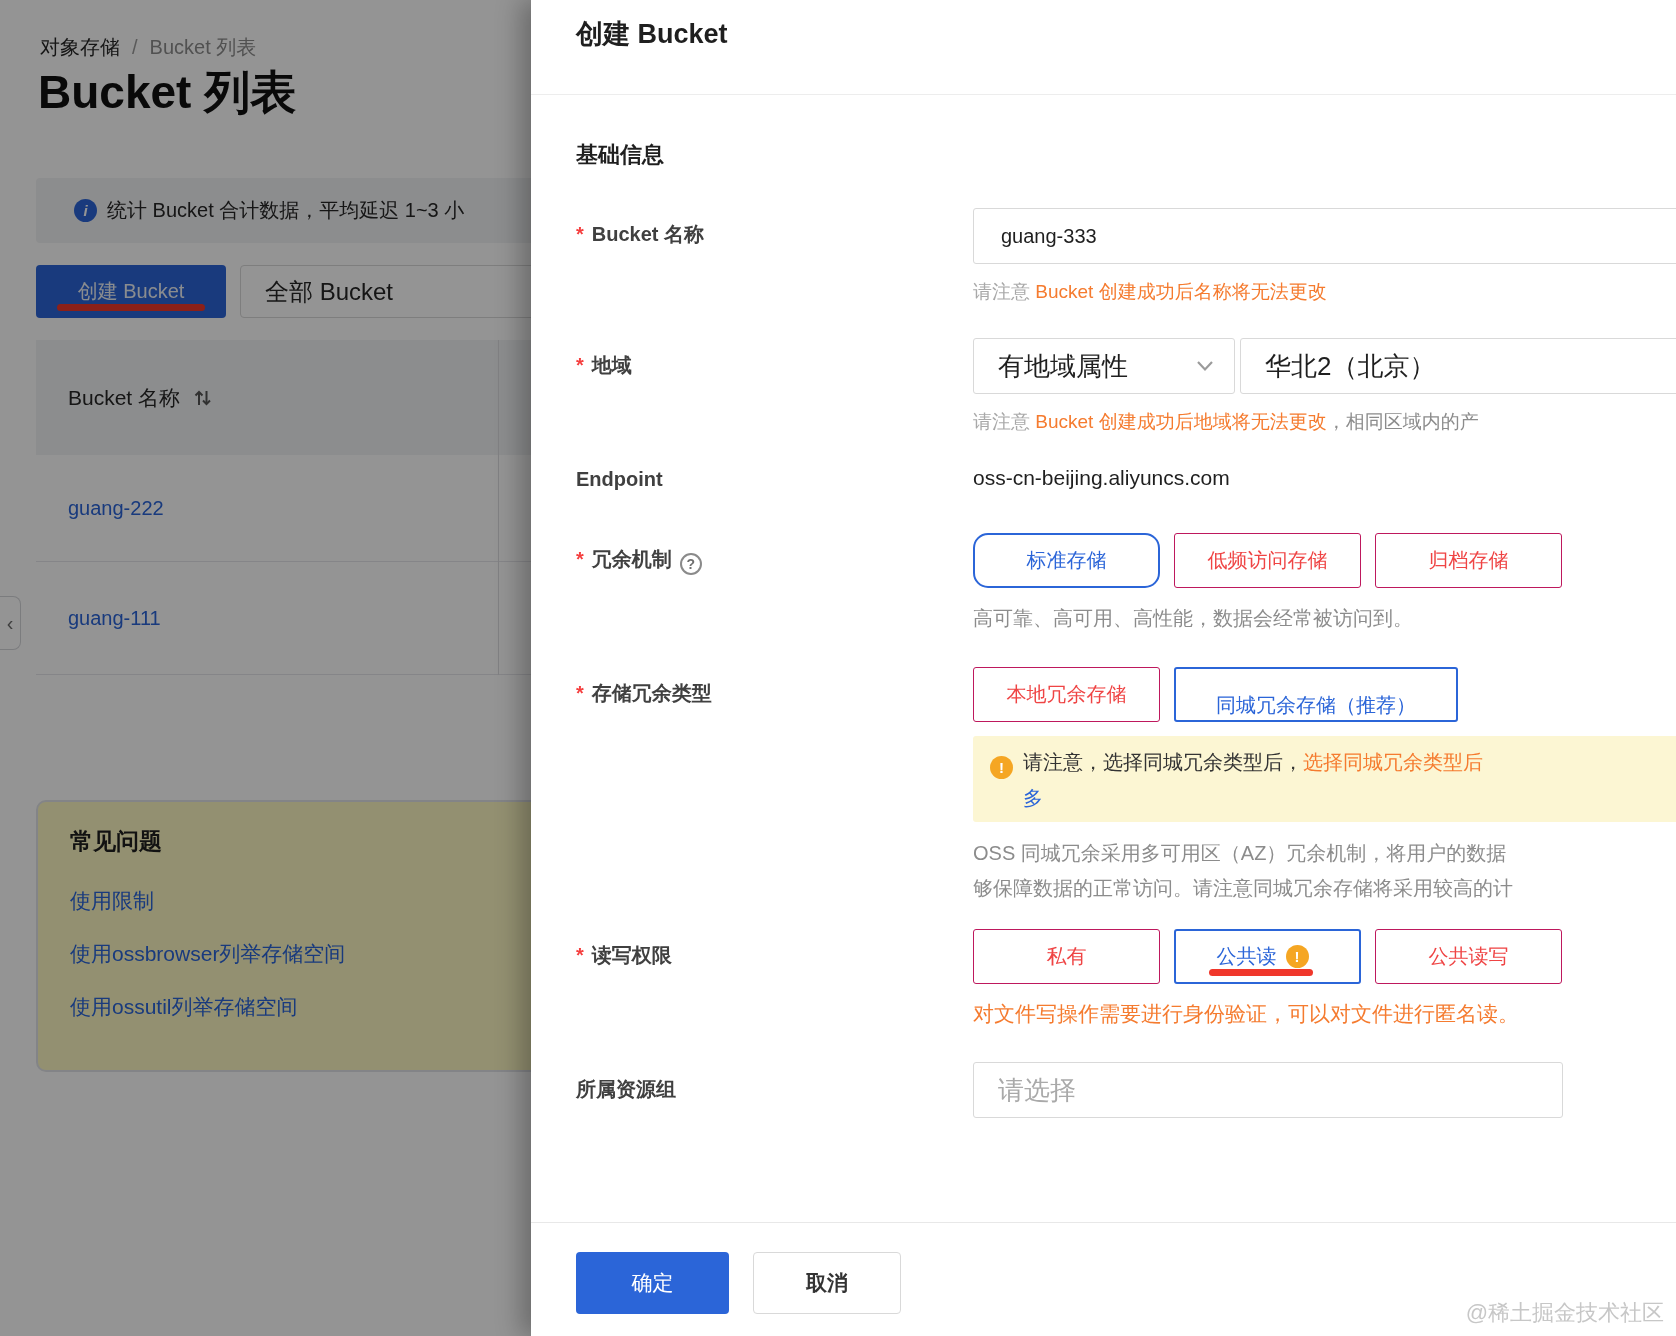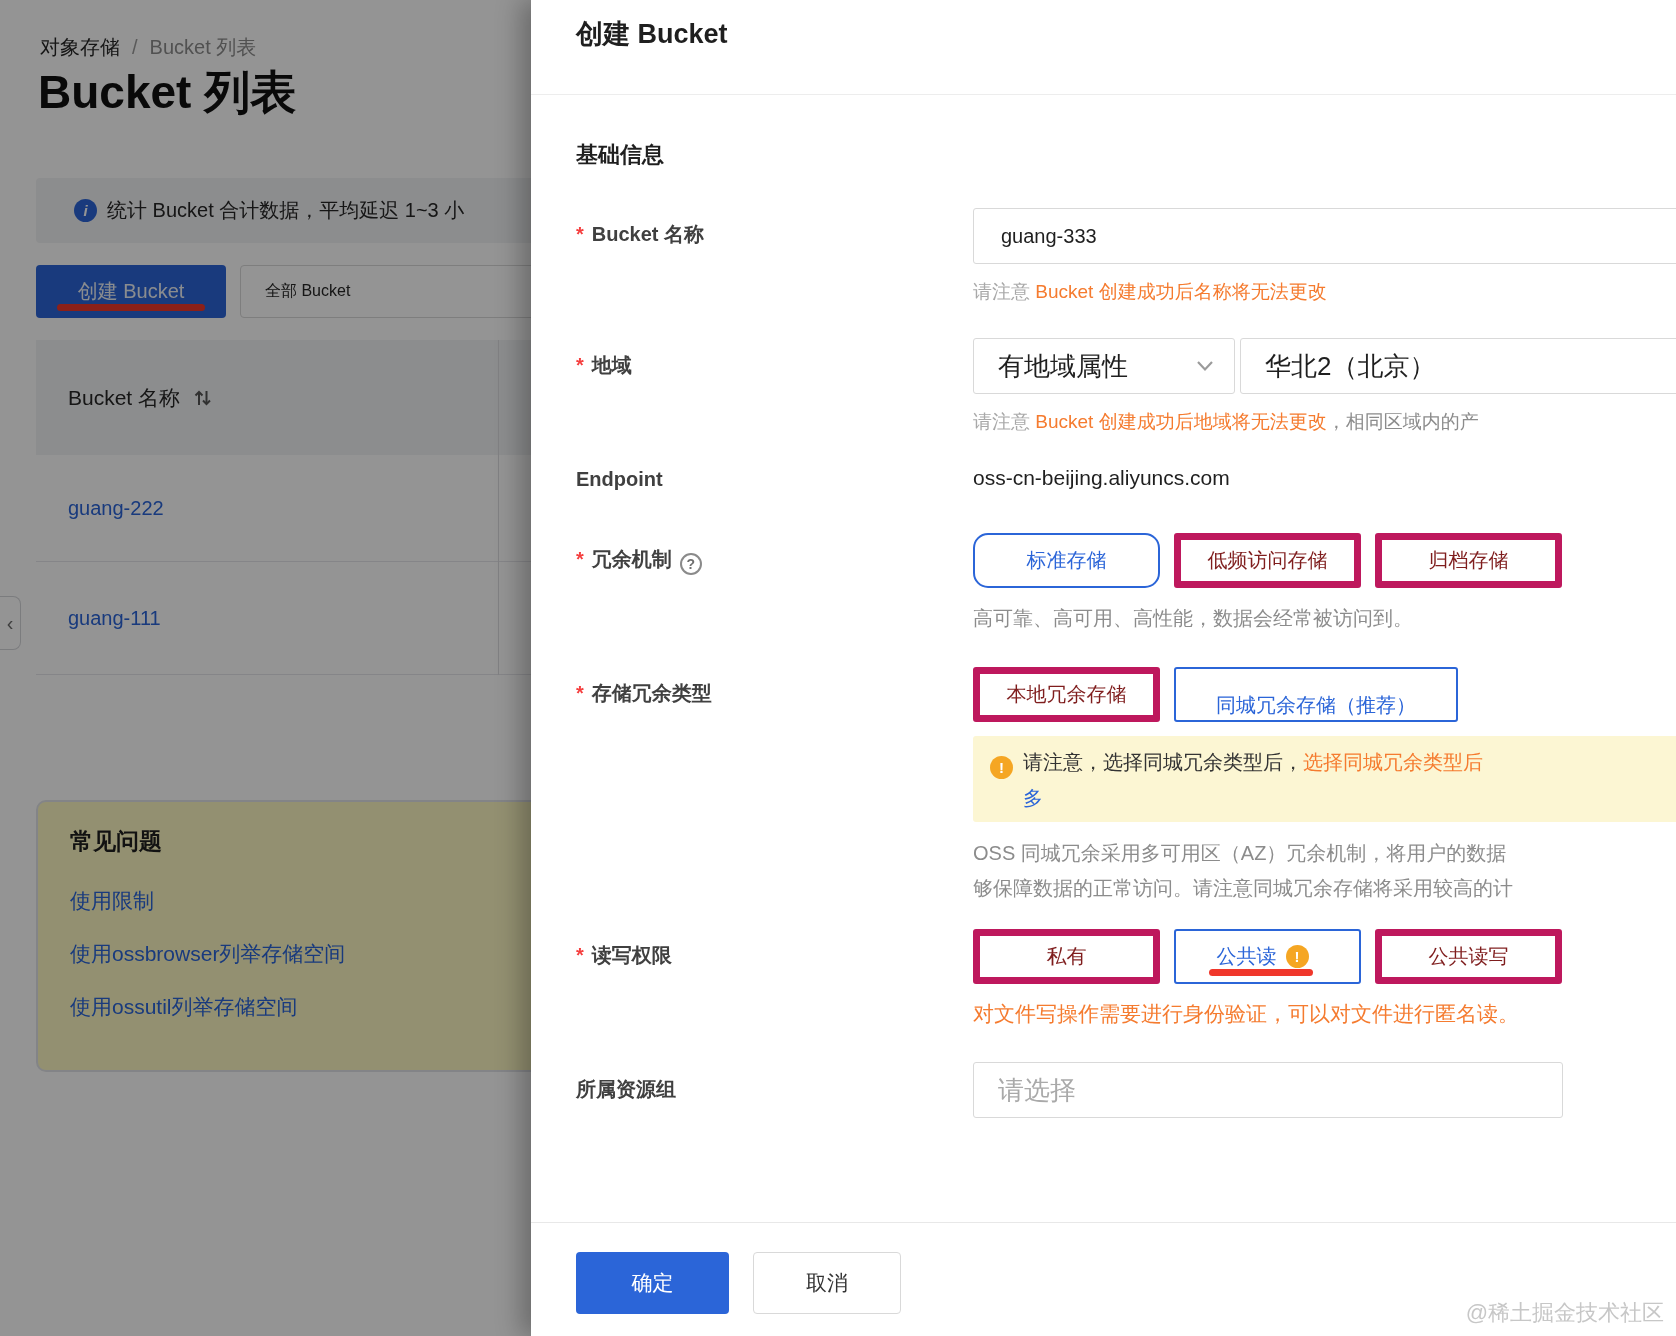--- a/index.html
+++ b/index.html
@@ -16,21 +16,21 @@
   .info-banner{position:absolute;left:36px;top:178px;width:720px;height:65px;background:#f2f3f5;
                border-radius:4px;display:flex;align-items:center;padding-left:38px;box-sizing:border-box;}
   .info-icon{width:23px;height:23px;border-radius:50%;background:#2b65d8;color:#fff;display:inline-flex;
              align-items:center;justify-content:center;font-size:15px;font-weight:700;font-style:italic;flex:0 0 auto;}
   .info-text{font-size:20px;color:#262626;margin-left:10px;white-space:nowrap;}
   .create-btn{position:absolute;left:36px;top:265px;width:190px;height:53px;background:#2b65d8;color:#eef1f6;
               border:none;border-radius:4px;font-size:20px;font-family:inherit;cursor:pointer;}
   .red-underline{position:absolute;height:7px;background:#f0372b;border-radius:4px;}
   .create-underline{left:21px;right:21px;bottom:7px;}
   .all-bucket-btn{position:absolute;left:240px;top:265px;width:330px;height:53px;background:#fff;color:#262626;
-                  border:1px solid #d9d9d9;border-radius:4px;font-size:16px;font-family:inherit;text-align:left;
+                  border:1px solid #d9d9d9;border-radius:4px;font-size:24px;font-family:inherit;text-align:left;
                   padding-left:24px;cursor:pointer;}
   .table{position:absolute;left:36px;top:340px;width:720px;height:335px;}
   .thead{position:absolute;left:0;top:0;width:100%;height:115px;background:#f2f3f5;display:flex;
          align-items:center;padding-left:32px;box-sizing:border-box;cursor:pointer;}
   .th-text{font-size:21px;color:#262626;}
   .sort-icon{margin-left:12px;}
   .trow{position:absolute;left:0;width:100%;height:107px;border-bottom:1px solid #e5e6eb;display:flex;
         align-items:center;padding-left:32px;box-sizing:border-box;background:#fff;}
   .trow-1{top:115px;}
   .trow-2{top:222px;height:113px;}
@@ -74,21 +74,21 @@
   .select{position:absolute;top:338px;height:56px;border:1px solid #d9d9d9;border-radius:3px;background:#fff;
           display:flex;align-items:center;padding-left:24px;box-sizing:border-box;font-size:26px;color:#1f1f1f;
           cursor:pointer;}
   .sel-regiontype{left:442px;width:262px;}
   .sel-regiontype .chev{margin-left:auto;margin-right:20px;}
   .sel-region2{left:709px;width:520px;}
   .sel-resgroup{left:442px;top:1062px;width:590px;color:#a9a9a9;}
 
   .endpoint-value{position:absolute;left:442px;top:466px;font-size:21px;color:#1f1f1f;}
 
-  .opt{position:absolute;height:55px;border:7px solid #be185d;border-radius:3px;background:#fff;color:#7f1d1d;
+  .opt{position:absolute;height:55px;border:1px solid #be185d;border-radius:3px;background:#fff;color:#ef4444;
        font-size:20px;font-family:inherit;cursor:pointer;display:flex;align-items:center;justify-content:center;}
   .opt.selected{border:2px solid #2b65d8;color:#2b65d8;}
   .row-storage{top:533px;} .row-redundancy{top:667px;} .row-acl{top:929px;}
   .o-std{left:442px;width:187px;border-radius:15px;} .o-ia{left:643px;width:187px;} .o-arch{left:844px;width:187px;}
   .o-lrs{left:442px;width:187px;} .o-zrs{left:643px;width:284px;align-items:flex-end;}
   .o-private{left:442px;width:187px;} .o-pubread{left:643px;width:187px;} .o-pubrw{left:844px;width:187px;}
 
   .desc{position:absolute;left:442px;font-size:20px;color:#8c8c8c;white-space:nowrap;}
   .desc-storage{top:605px;}
   .desc-redundancy{top:836px;line-height:35px;}
@@ -102,21 +102,21 @@
   .warn-link{display:block;color:#2b65d8;margin:6px 0 0 33px;cursor:pointer;}
 
   .pub-warn-icon{margin-left:9px;}
   .acl-underline{left:33px;right:46px;bottom:6px;}
   .note-acl{top:1000px;font-size:21px;}
 
   .footer-div{position:absolute;left:0;top:1222px;width:100%;height:1px;background:#e8e8e8;}
   .btn-confirm{position:absolute;left:45px;top:1252px;width:153px;height:62px;background:#2b65d8;color:#fff;
                border:none;border-radius:4px;font-size:21px;font-family:inherit;cursor:pointer;}
   .btn-cancel{position:absolute;left:222px;top:1252px;width:148px;height:62px;background:#fff;color:#333;
-              border:1px solid #d9d9d9;border-radius:4px;font-size:21px;font-family:inherit;cursor:pointer;}
+              border:1px solid #d9d9d9;border-radius:4px;font-size:21px;font-family:inherit;cursor:pointer;font-weight:bold;}
 
   .watermark{position:absolute;right:12px;bottom:8px;z-index:20;font-size:22px;color:#c7c7c7;}
 </style>
 </head>
 <body>
 
 <div class="stage">
 
   <section class="page">
     <div class="breadcrumb">

